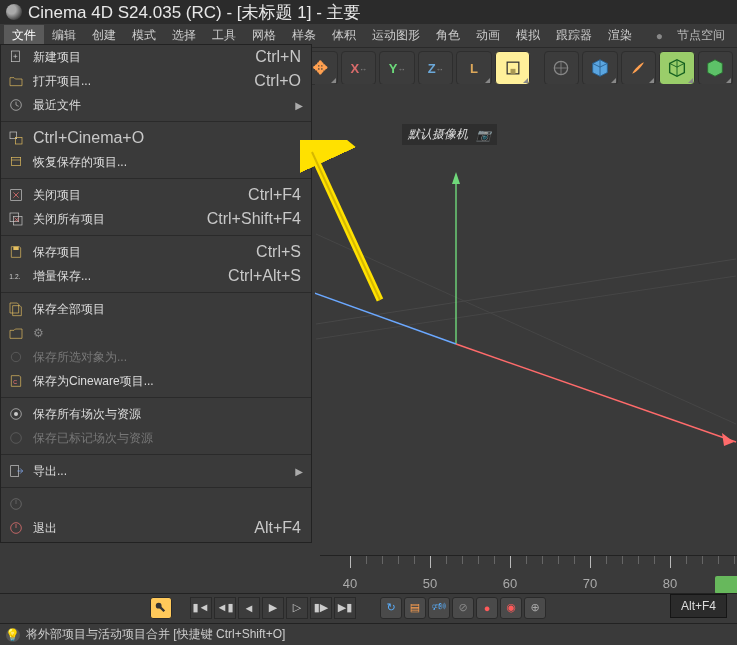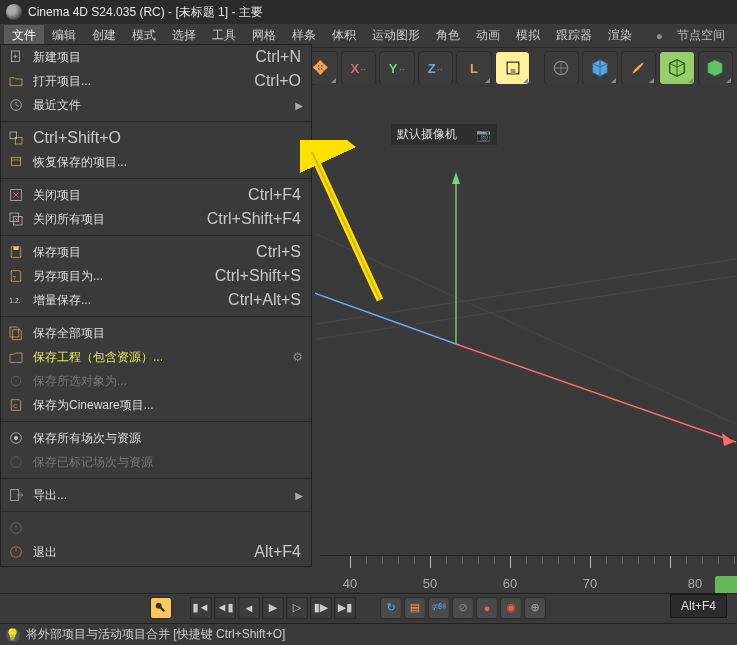--- a/index.html
+++ b/index.html
@@ -1,21 +1,21 @@
 <!DOCTYPE html>
 <html><head>
 <meta charset="utf-8">
 <style>
   * { margin: 0; padding: 0; box-sizing: border-box; font-family: "Microsoft YaHei", Arial, sans-serif; }
   body { background: #3a3a3a; color: #cccccc; font-size: 12px; width: 737px; height: 645px; overflow: hidden; position: relative; }
 
   
   .titlebar { background: #2b2b2b; height: 24px; display: flex; align-items: center; padding: 0 6px; gap: 6px; }
   .app-icon { width: 16px; height: 16px; border-radius: 50%; background: radial-gradient(circle at 35% 35%, #aaa 0 30%, #333 80%); }
-  .title-text { color: #e8e8e8; font-size: 12px; }
+  .title-text { color: #e8e8e8; font-size: 17px; }
 
   
   .menubar { background: #3a3a3a; height: 24px; display: flex; align-items: center; padding: 0 4px; border-bottom: 1px solid #2a2a2a; }
   .menubar .mi { padding: 2px 8px; color: #cccccc; cursor: pointer; }
   .menubar .mi.active { background: #5a5a5a; color: #fff; }
   .menubar .spacer { flex: 1; }
   .menubar .mi.right { color: #bbb; }
   .bullet { color: #888; padding: 0 6px; }
 
   
@@ -25,21 +25,21 @@
   .tool-btn.hl2 { background: #9acd6a; }
   .tool-btn.blue { background: #3c3c3c; }
   .axis-x { color: #d96b6b; font-weight: bold; font-size: 13px; }
   .axis-y { color: #6bd97a; font-weight: bold; font-size: 13px; }
   .axis-z { color: #6ba8d9; font-weight: bold; font-size: 13px; }
   .axis-l { color: #dda85a; font-weight: bold; font-size: 13px; }
   .corner-arrow { position: absolute; right: 1px; bottom: 1px; width: 0; height: 0; border-right: 5px solid #888; border-top: 5px solid transparent; }
 
   
   .viewport { position: absolute; left: 315px; top: 84px; right: 0; height: 480px; background: #3a3a3a; overflow: hidden; }
-  .viewport-label { position: absolute; top: 40px; right: 240px; color: #ddd; font-size: 12px; background: rgba(0,0,0,0.2); padding: 2px 6px; display:flex; align-items:center; gap:19px;}
+  .viewport-label { position: absolute; top: 40px; right: 240px; color: #ddd; font-size: 12px; background: rgba(0,0,0,0.2); padding: 2px 6px; display:flex; align-items:center; gap:8px;font-style:italic;}
   .axes-svg { width: 100%; height: 100%; }
 
   
   .dropdown { position: absolute; left: 0; top: 44px; width: 312px; background: #3a3a3a; border: 1px solid #222; padding-bottom: 2px; z-index: 10; }
   .dd-item { display: flex; align-items: center; height: 24px; padding: 0 6px; gap: 8px; position: relative; }
   .dd-item .icon-slot { width: 18px; height: 18px; display: flex; align-items: center; justify-content: center; flex-shrink: 0; }
   .dd-item .label { flex: 1; color: #dcdcdc; font-size: 12px; }
   .dd-item .label.yellow { color: #e6e65a; font-weight: 500; }
   .dd-item .label.dim { color: #777; }
   .dd-item .shortcut { color: #c8c8c8; font-size: 16px; padding-right: 4px; }
@@ -228,21 +228,21 @@
       <span class="sub-arrow">▶</span>
     </div>
     <div class="dd-sep"></div>
     <div class="dd-item">
       <span class="icon-slot">
         <svg class="ic" viewBox="0 0 24 24">
           <rect x="3" y="3" width="10" height="10" fill="none" stroke="#ccc"></rect>
           <rect x="11" y="11" width="10" height="10" fill="none" stroke="#e6c060"></rect>
         </svg>
       </span>
-      <span class="shortcut">Ctrl+Shift+O</span>
+      <span class="shortcut">Ctrl+Cinema+O</span>
     </div>
     <div class="dd-item">
       <span class="icon-slot">
         <svg class="ic" viewBox="0 0 24 24">
           <rect x="5" y="5" width="14" height="12" fill="none" stroke="#e6c060"></rect>
           <path d="M5 9h14" stroke="#e6c060"></path>
         </svg>
       </span>
       <span class="label">恢复保存的项目...</span>
     </div>
@@ -275,30 +275,20 @@
           <path d="M5 4h12l2 2v14H5z" fill="none" stroke="#e6c060"></path>
           <rect x="8" y="4" width="8" height="5" fill="#e6c060"></rect>
         </svg>
       </span>
       <span class="label">保存项目</span>
       <span class="shortcut">Ctrl+S</span>
     </div>
     <div class="dd-item">
       <span class="icon-slot">
         <svg class="ic" viewBox="0 0 24 24">
-          <path d="M5 4h12l2 2v14H5z" fill="none" stroke="#e6c060"></path>
-          <text x="7" y="18" font-size="8" fill="#ff9a50">?</text>
-        </svg>
-      </span>
-      <span class="label">另存项目为...</span>
-      <span class="shortcut">Ctrl+Shift+S</span>
-    </div>
-    <div class="dd-item">
-      <span class="icon-slot">
-        <svg class="ic" viewBox="0 0 24 24">
           <text x="2" y="16" font-size="10" fill="#ccc">1.2.</text>
         </svg>
       </span>
       <span class="label">增量保存...</span>
       <span class="shortcut">Ctrl+Alt+S</span>
     </div>
     <div class="dd-sep"></div>
     <div class="dd-item">
       <span class="icon-slot">
         <svg class="ic" viewBox="0 0 24 24">
@@ -307,21 +297,20 @@
         </svg>
       </span>
       <span class="label">保存全部项目</span>
     </div>
     <div class="dd-item">
       <span class="icon-slot">
         <svg class="ic" viewBox="0 0 24 24">
           <path d="M3 8h6l2-2h10v14H3z" fill="none" stroke="#e6c060"></path>
         </svg>
       </span>
-      <span class="label yellow">保存工程（包含资源）...</span>
       <span class="gear">⚙</span>
     </div>
     <div class="dd-item">
       <span class="icon-slot">
         <svg class="ic" viewBox="0 0 24 24">
           <circle cx="12" cy="12" r="7" fill="none" stroke="#666"></circle>
         </svg>
       </span>
       <span class="label dim">保存所选对象为...</span>
     </div>
@@ -405,21 +394,21 @@
       <div class="ruler-mark-minor" style="left: 222px;"></div>
       <div class="ruler-mark-minor" style="left: 238px;"></div>
       <div class="ruler-mark-minor" style="left: 254px;"></div>
       <div class="ruler-mark-major" style="left: 270px;"></div>
       <div class="ruler-label" style="left: 270px;">70</div>
       <div class="ruler-mark-minor" style="left: 286px;"></div>
       <div class="ruler-mark-minor" style="left: 302px;"></div>
       <div class="ruler-mark-minor" style="left: 318px;"></div>
       <div class="ruler-mark-minor" style="left: 334px;"></div>
       <div class="ruler-mark-major" style="left: 350px;"></div>
-      <div class="ruler-label" style="left: 350px; margin-left: 25px;">80</div>
+      <div class="ruler-label" style="left: 350px;">80</div>
       <div class="ruler-mark-minor" style="left: 366px;"></div>
       <div class="ruler-mark-minor" style="left: 382px;"></div>
       <div class="ruler-mark-minor" style="left: 398px;"></div>
       <div class="ruler-mark-minor" style="left: 414px;"></div>
     </div>
   <div class="ruler-marker">
       <span>90</span>
     </div>
 </div>
 

